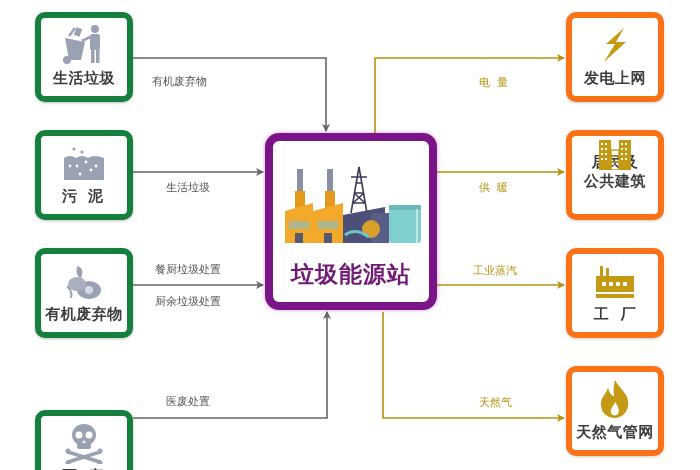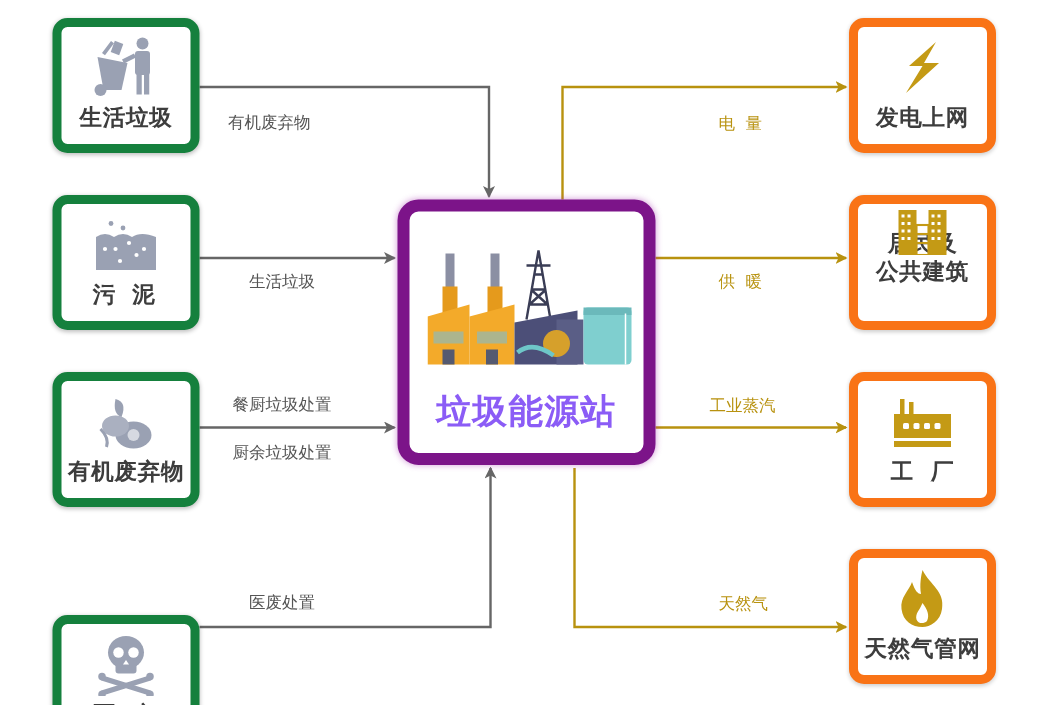--- a/index.html
+++ b/index.html
@@ -8,21 +8,21 @@
   .box { position:absolute; box-sizing:border-box; background:#fff;
          border-radius:10px; display:flex; flex-direction:column; align-items:center; justify-content:flex-end; }
   .src { border:6px solid #15803d; width:98px; height:90px; box-shadow:0 1px 3px rgba(0,0,0,0.25); }
   .dst { border:6px solid #f97316; width:98px; height:90px; box-shadow:0 1px 3px rgba(0,0,0,0.2); }
   .box .label { font-weight:bold; color:#3d3d3d; font-size:15px; text-align:center; line-height:19px; margin-bottom:8px; white-space:pre-line; letter-spacing:0.5px; }
   .box .icon { position:absolute; top:6px; left:50%; transform:translateX(-50%); }
   .center { position:absolute; left:265px; top:133px; width:172px; height:177px; box-sizing:border-box;
             border:8px solid #7c1489; border-radius:14px; background:#fff;
             box-shadow:0 0 4px rgba(160,40,170,0.45); }
   .center .title { position:absolute; left:0; right:0; bottom:12px; text-align:center;
-                   color:#8b5cf6; font-weight:bold; font-size:23px; letter-spacing:1px; }
+                   color:#701a75; font-weight:bold; font-size:23px; letter-spacing:1px; }
   .edge-label { position:absolute; font-size:11px; color:#555; white-space:nowrap; }
   .edge-label.gold { color:#b8920f; }
   svg.lines { position:absolute; left:0; top:0; }
 </style>
 </head>
 <body>
 
 <svg class="lines" width="700" height="470">
   <defs>
     <marker id="ag" markerWidth="8" markerHeight="8" refX="7" refY="4" orient="auto" markerUnits="userSpaceOnUse">

